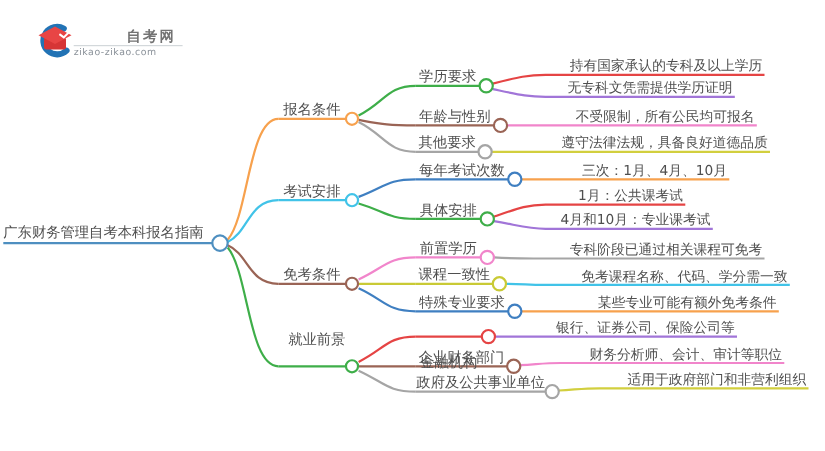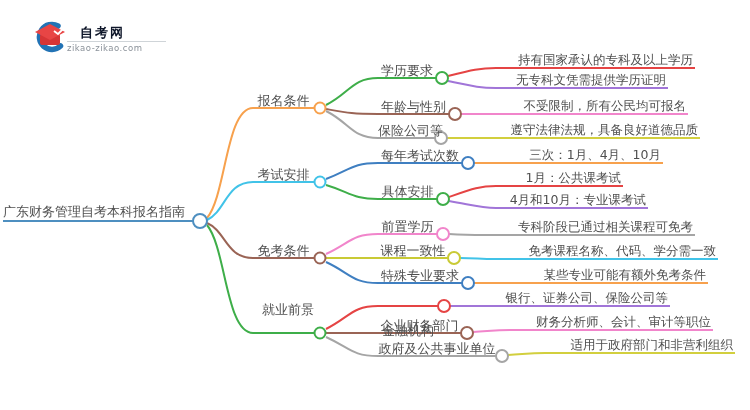--- a/index.html
+++ b/index.html
@@ -5,22 +5,22 @@
   html,body{margin:0;padding:0;background:#fff;}
   .stage{position:relative;width:750px;height:410px;background:#ffffff;overflow:hidden;
          font-family:"DejaVu Sans","Liberation Sans",sans-serif;}
   svg.wires{position:absolute;left:0;top:0;width:750px;height:410px;}
   .label{position:absolute;color:#4f4f4f;white-space:nowrap;line-height:15px;cursor:default;}
   .root-label{font-size:13px;text-align:left;height:16px;line-height:16px;}
   .node-label{font-size:13px;text-align:center;height:15px;}
   .leaf-label{font-size:12.5px;text-align:right;height:15px;padding-right:2px;box-sizing:border-box;}
   .logo{position:absolute;left:30px;top:20px;width:130px;height:40px;}
   .logo-icon{position:absolute;left:2px;top:1px;}
-  .logo-title{position:absolute;left:50px;top:4px;width:80px;text-align:left;
-              font-size:13px;font-weight:bold;color:#0f172a;letter-spacing:2px;}
+  .logo-title{position:absolute;left:50px;top:4px;width:80px;text-align:right;
+              font-size:13px;font-weight:bold;color:#737373;letter-spacing:2px;}
   .logo-divider{position:absolute;left:37px;top:21px;width:99px;height:1px;background:#cfd4d8;}
   .logo-domain{position:absolute;left:37px;top:23px;width:99px;text-align:left;
                font-size:8.5px;color:#8a9199;letter-spacing:0.5px;}
 </style>
 </head>
 <body>
 
 <div class="stage">
 
   <svg class="wires">
@@ -112,21 +112,21 @@
 
   <div class="label root-label" style="left:3px;top:204px;width:190px;">广东财务管理自考本科报名指南</div>
 
   <div class="label node-label" style="left:253px;top:93px;width:61px;">报名条件</div>
   <div class="label node-label" style="left:253px;top:167px;width:61px;">考试安排</div>
   <div class="label node-label" style="left:253px;top:243px;width:61px;">免考条件</div>
   <div class="label node-label" style="left:253px;top:302px;width:61px;text-align:right;">就业前景</div>
 
   <div class="label node-label" style="left:378px;top:63px;width:58px;">学历要求</div>
   <div class="label node-label" style="left:378px;top:99px;width:71px;">年龄与性别</div>
-  <div class="label node-label" style="left:378px;top:123px;width:57px;">保险公司等</div>
+  <div class="label node-label" style="left:378px;top:123px;width:57px;">其他要求</div>
   <div class="label node-label" style="left:378px;top:148px;width:84px;">每年考试次数</div>
   <div class="label node-label" style="left:378px;top:184px;width:59px;">具体安排</div>
   <div class="label node-label" style="left:378px;top:219px;width:59px;">前置学历</div>
   <div class="label node-label" style="left:378px;top:243px;width:70px;">课程一致性</div>
   <div class="label node-label" style="left:378px;top:268px;width:84px;">特殊专业要求</div>
   <div class="label node-label" style="left:378px;top:291px;width:60px;margin-top:32px;">金融机构</div>
   <div class="label node-label" style="left:378px;top:318px;width:83px;">企业财务部门</div>
   <div class="label node-label" style="left:378px;top:341px;width:118px;">政府及公共事业单位</div>
 
   <div class="label leaf-label" style="left:498px;top:52px;width:197px;">持有国家承认的专科及以上学历</div>

